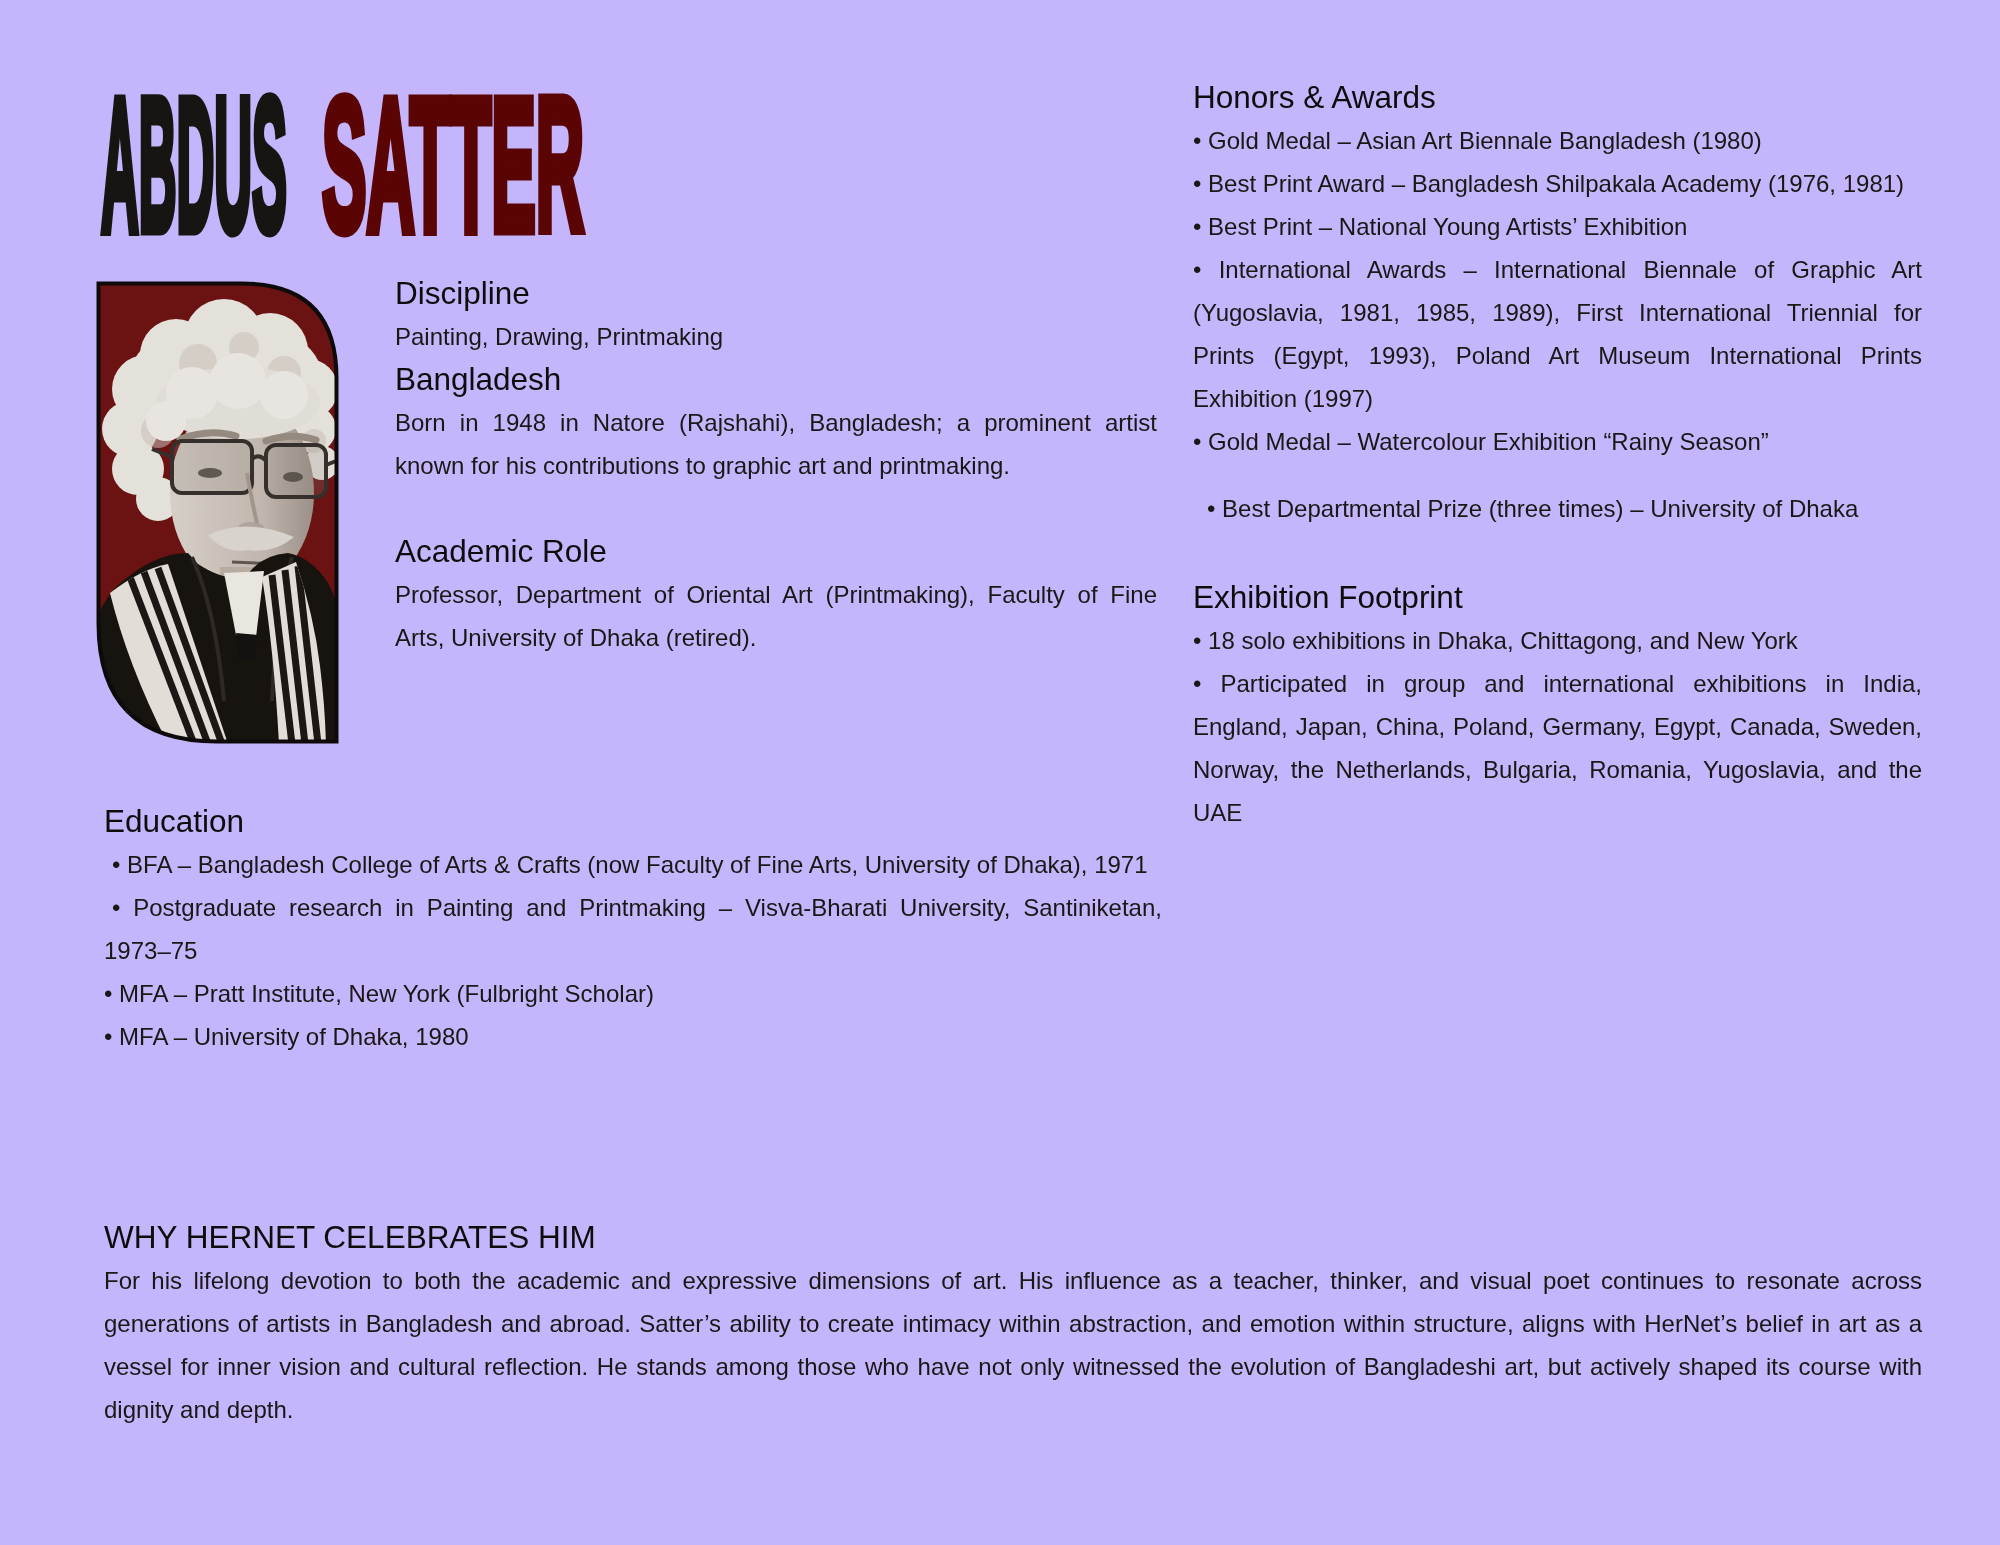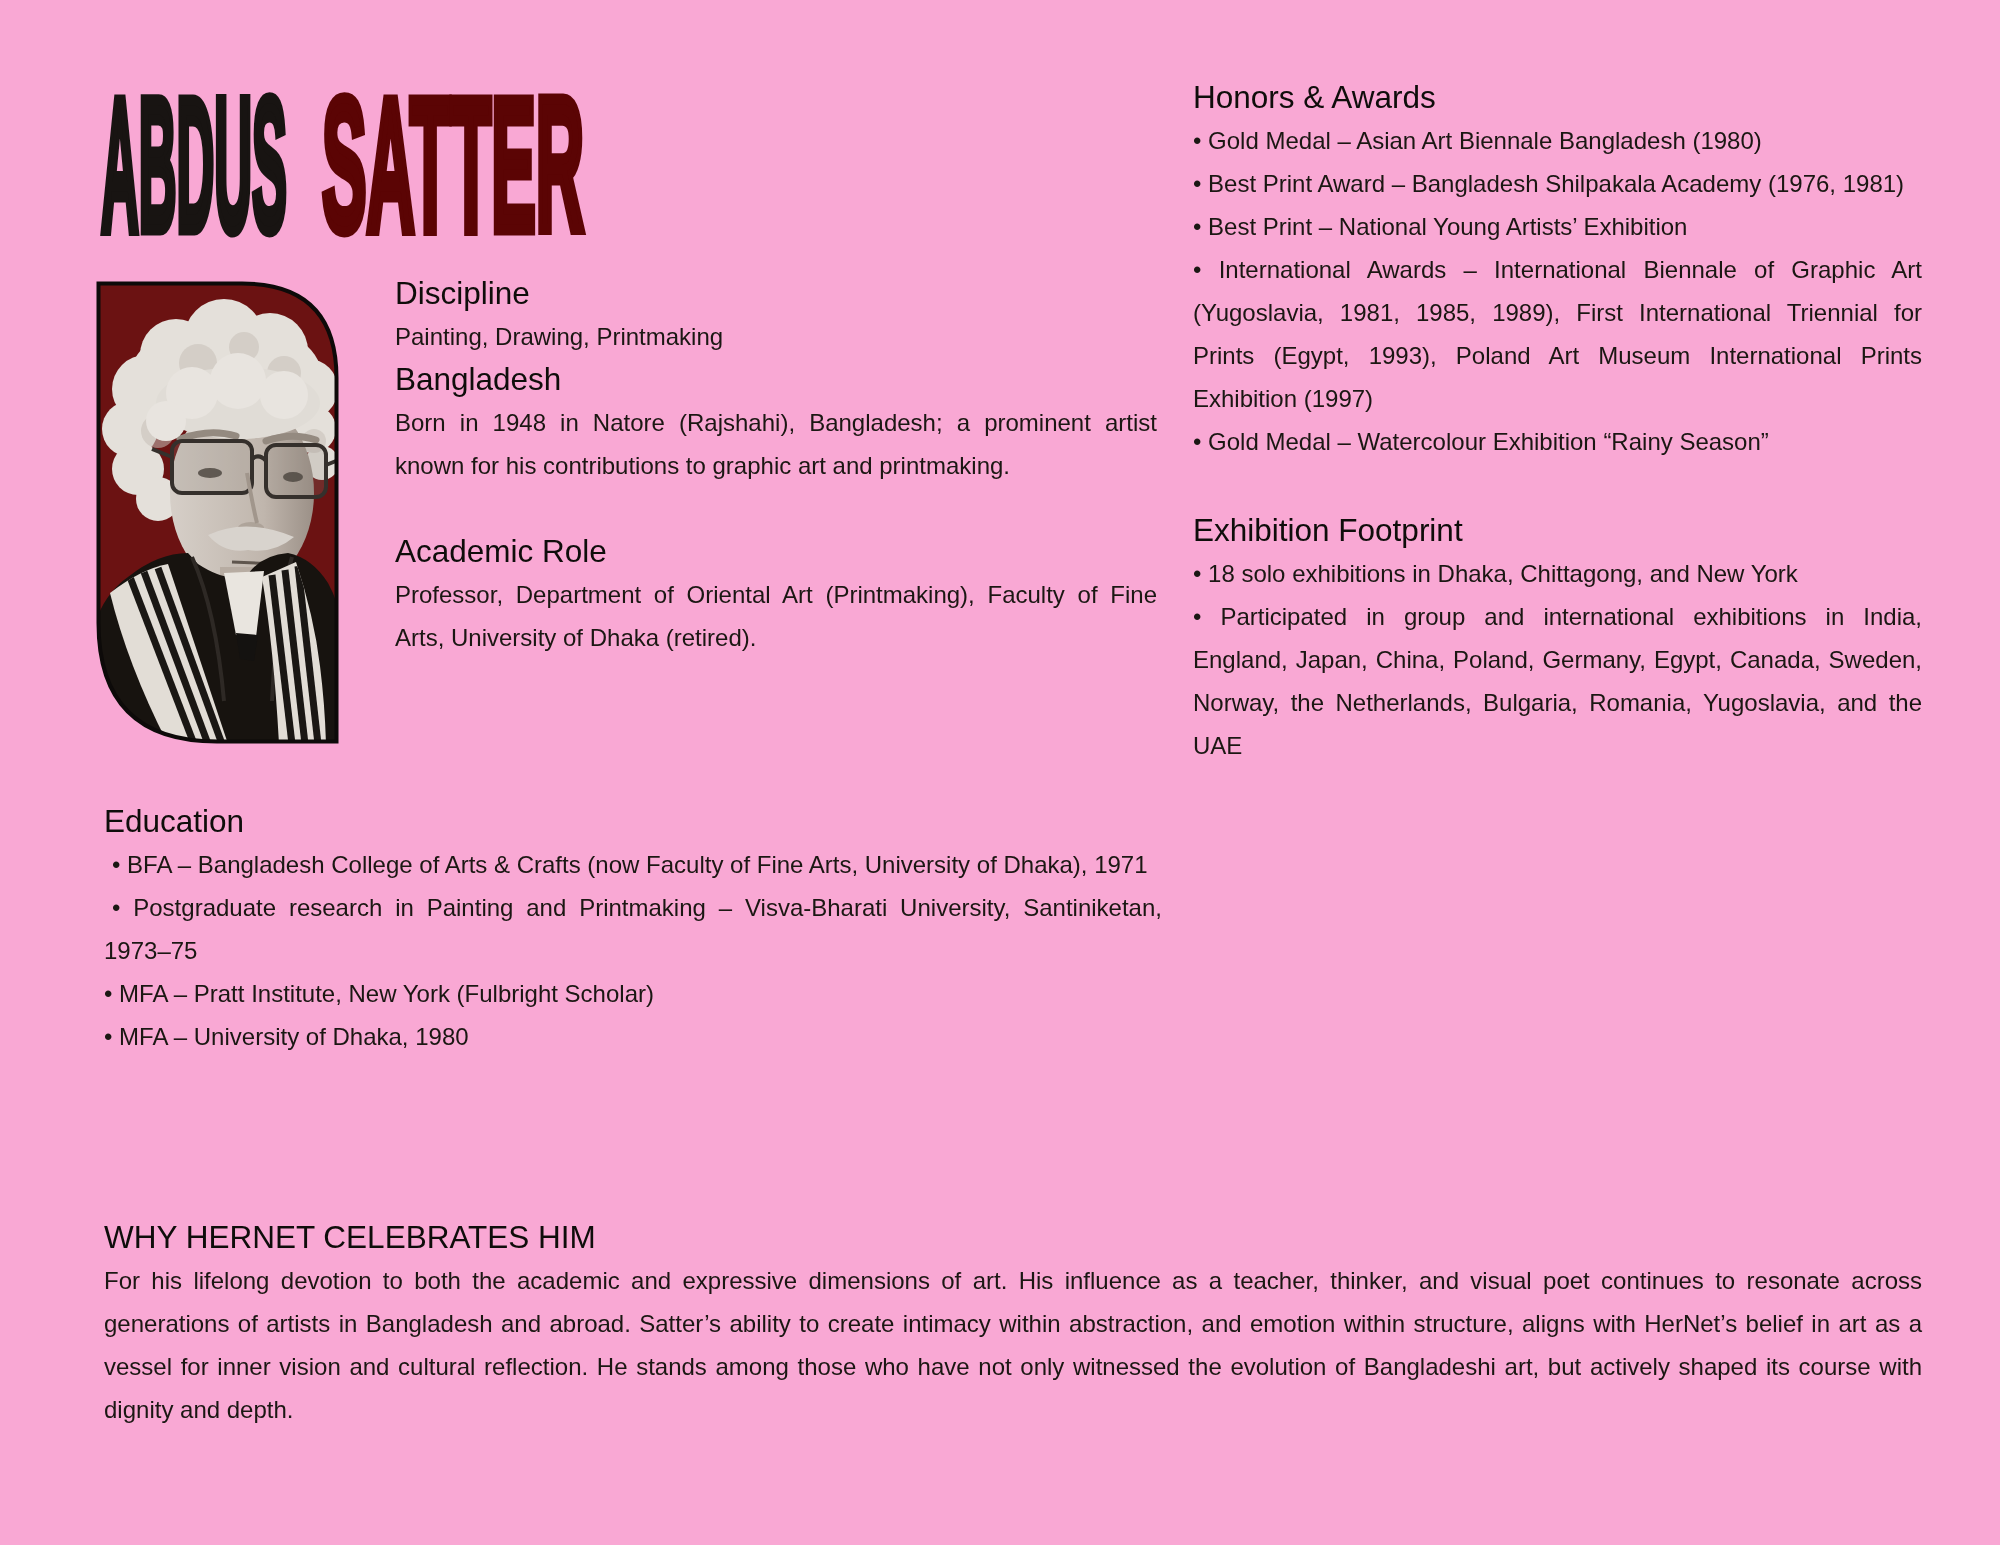--- a/index.html
+++ b/index.html
@@ -1,20 +1,20 @@
 <!DOCTYPE html>
 <html><head>
 <meta charset="utf-8">
 <style>
   html, body { margin: 0; padding: 0; background: #f0ede4; }
   .page {
     position: relative;
     width: 2000px;
     height: 1545px;
-    background: #f9a8d4;
+    background: #c4b5fd;
     font-family: "Liberation Sans", sans-serif;
     color: #1b1713;
     overflow: hidden;
   }
   
   .title-wrap { position: absolute; left: 98px; top: 84px; width: 500px; height: 156px; }
   
   .portrait-wrap { position: absolute; left: 96px; top: 281px; width: 243px; height: 463px; }
   
   .body-text { font-size: 24px; line-height: 43px; text-align: justify; color: #1b1713; }
@@ -167,20 +167,21 @@
   </div>
 
   <div class="right-col">
     <div class="heading">Honors &amp; Awards</div>
     <div class="list">
       <div class="body-text bullet">Gold Medal – Asian Art Biennale Bangladesh (1980)</div>
       <div class="body-text bullet">Best Print Award – Bangladesh Shilpakala Academy (1976, 1981)</div>
       <div class="body-text bullet">Best Print – National Young Artists’ Exhibition</div>
       <div class="body-text bullet">International Awards – International Biennale of Graphic Art (Yugoslavia, 1981, 1985, 1989), First International Triennial for Prints (Egypt, 1993), Poland Art Museum International Prints Exhibition (1997)</div>
       <div class="body-text bullet">Gold Medal – Watercolour Exhibition “Rainy Season”</div>
+      <div class="body-text bullet">Best Departmental Prize (three times) – University of Dhaka</div>
     </div>
     <div class="spacer-lg"></div>
     <div class="heading">Exhibition Footprint</div>
     <div class="list">
       <div class="body-text bullet">18 solo exhibitions in Dhaka, Chittagong, and New York</div>
       <div class="body-text bullet">Participated in group and international exhibitions in India, England, Japan, China, Poland, Germany, Egypt, Canada, Sweden, Norway, the Netherlands, Bulgaria, Romania, Yugoslavia, and the UAE</div>
     </div>
   </div>
 
   <div class="celebrate-sec">

